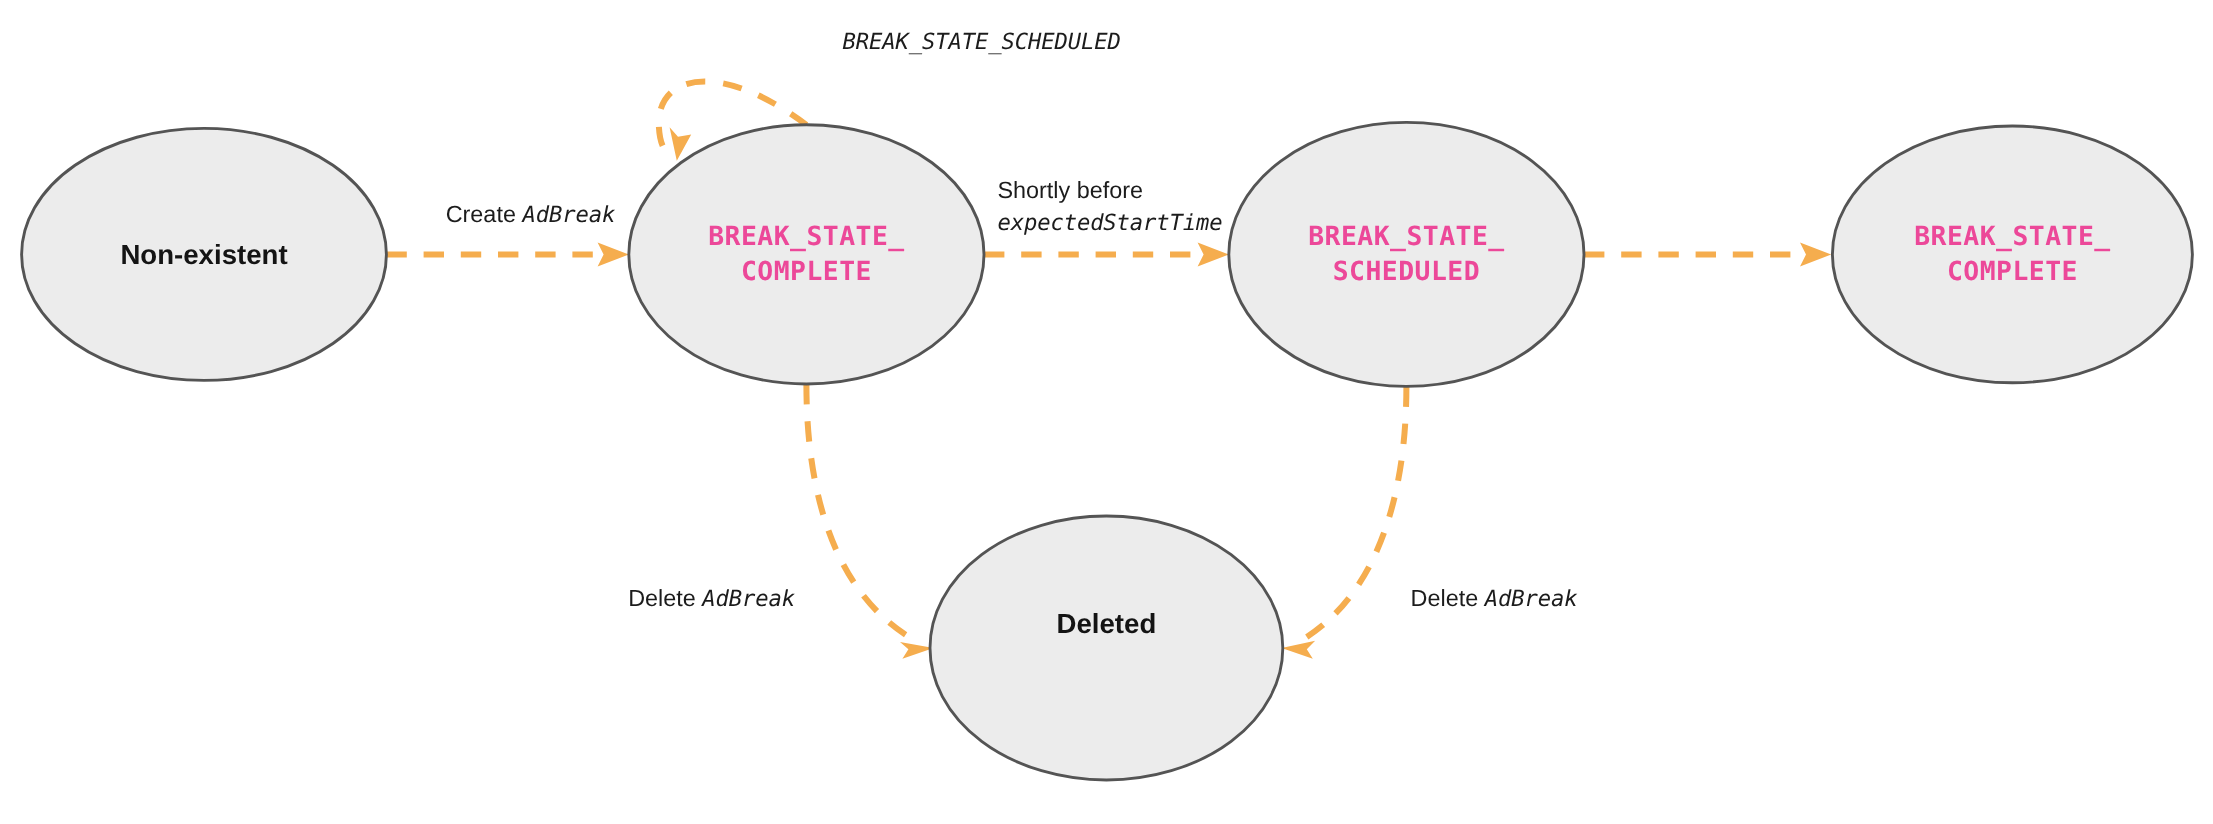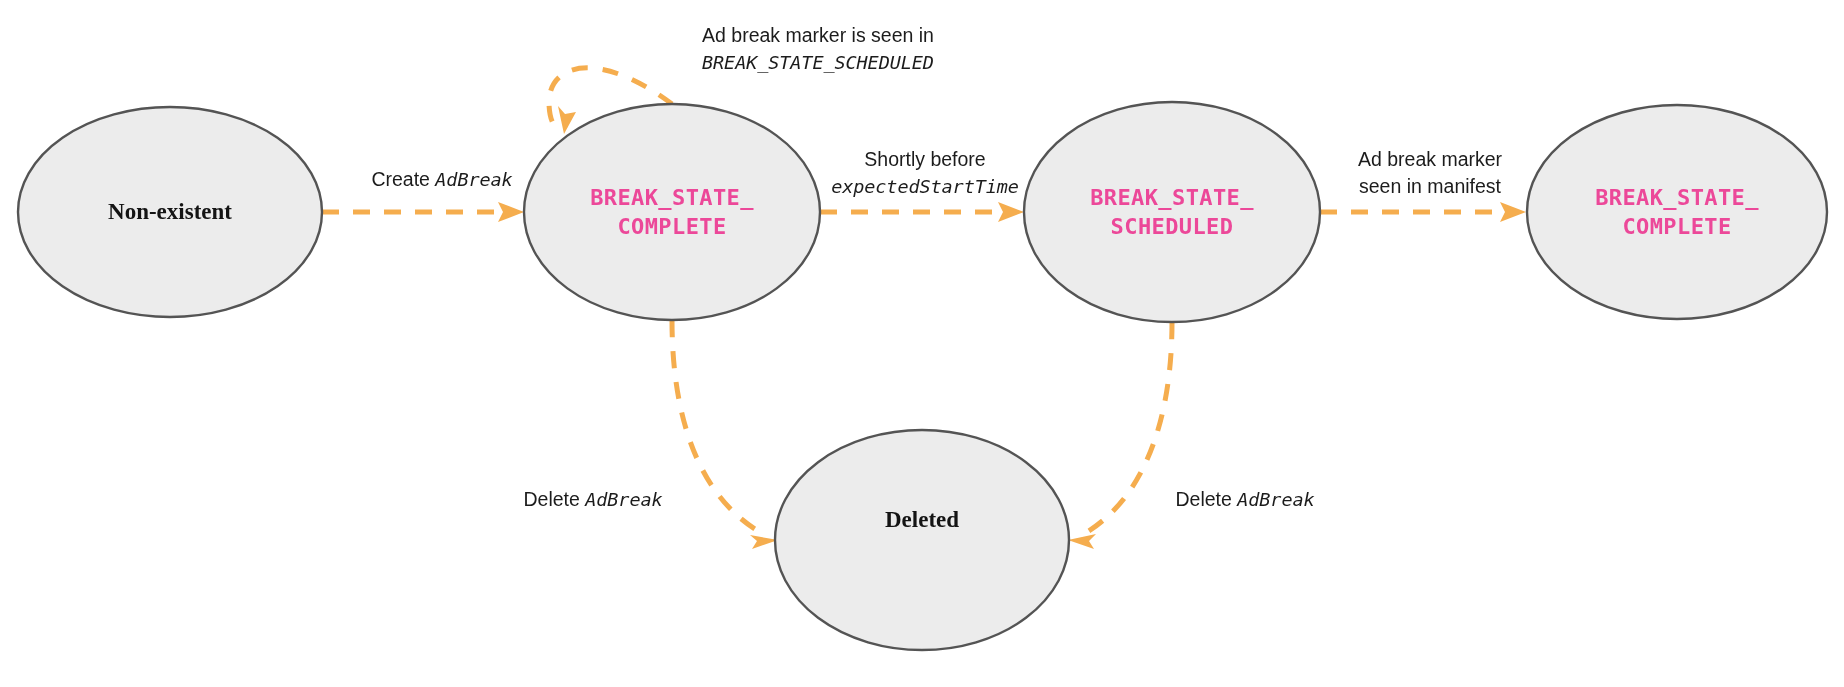--- a/index.html
+++ b/index.html
@@ -52,28 +52,27 @@
     pointer-events: none;
   }
   .node-label.mono {
     font-family: "DejaVu Sans Mono", "Liberation Mono", monospace;
     font-weight: bold;
     font-size: 22px;
     letter-spacing: 0.4px;
     color: #ec4899;
   }
   .node-label.sans {
-    font-family: Liberation Serif, serif;
+    font-family: Liberation Sans, sans-serif;
     font-weight: bold;
     font-size: 23px;
     color: #141414;
   }
   .edge-label {
     position: absolute;
-    text-align: center;
     white-space: pre;
     line-height: 1.38;
     color: #1c1c1c;
     font-size: 19.5px;
   }
   .edge-label .sans-part {
     font-family: "Liberation Sans", sans-serif;
   }
   .edge-label .mono-part {
     font-family: "DejaVu Sans Mono", "Liberation Mono", monospace;
@@ -129,19 +128,18 @@
     <ellipse class="node-ellipse" cx="922" cy="540" rx="147" ry="110"></ellipse>
   </svg>
 
   <div class="node-label sans" style="left:170px; top:212px;"><div>Non-existent</div></div>
   <div class="node-label mono" style="left:672px; top:212px;"><div>BREAK_STATE_</div><div>COMPLETE</div></div>
   <div class="node-label mono" style="left:1172px; top:212px;"><div>BREAK_STATE_</div><div>SCHEDULED</div></div>
   <div class="node-label mono" style="left:1677px; top:212px;"><div>BREAK_STATE_</div><div>COMPLETE</div></div>
   <div class="node-label sans" style="left:922px; top:520px;"><div>Deleted</div></div>
 
   <div class="edge-label" style="left:442px; top:166px; transform:translate(-50%,0);"><span class="line"><span class="sans-part">Create </span><span class="mono-part">AdBreak</span></span></div>
-  <div class="edge-label" style="left:818px; top:22px; transform:translate(-50%,0); text-align:left;"><span class="line"><span class="sans-part">Ad break marker is seen in</span></span><span class="line"><span class="mono-part">BREAK_STATE_SCHEDULED</span></span></div>
+  <div class="edge-label" style="left:818px; top:22px; transform:translate(-50%,0); text-align:left;"><span class="line"><span class="mono-part">BREAK_STATE_SCHEDULED</span></span></div>
   <div class="edge-label" style="left:925px; top:146px; transform:translate(-50%,0);"><span class="line"><span class="sans-part">Shortly before</span></span><span class="line"><span class="mono-part">expectedStartTime</span></span></div>
-  <div class="edge-label" style="left:1430px; top:146px; transform:translate(-50%,0);"><span class="line"><span class="sans-part">Ad break marker</span></span><span class="line"><span class="sans-part">seen in manifest</span></span></div>
   <div class="edge-label" style="left:593px; top:486px; transform:translate(-50%,0);"><span class="line"><span class="sans-part">Delete </span><span class="mono-part">AdBreak</span></span></div>
   <div class="edge-label" style="left:1245px; top:486px; transform:translate(-50%,0);"><span class="line"><span class="sans-part">Delete </span><span class="mono-part">AdBreak</span></span></div>
 
 </div>
 
 </body></html>

